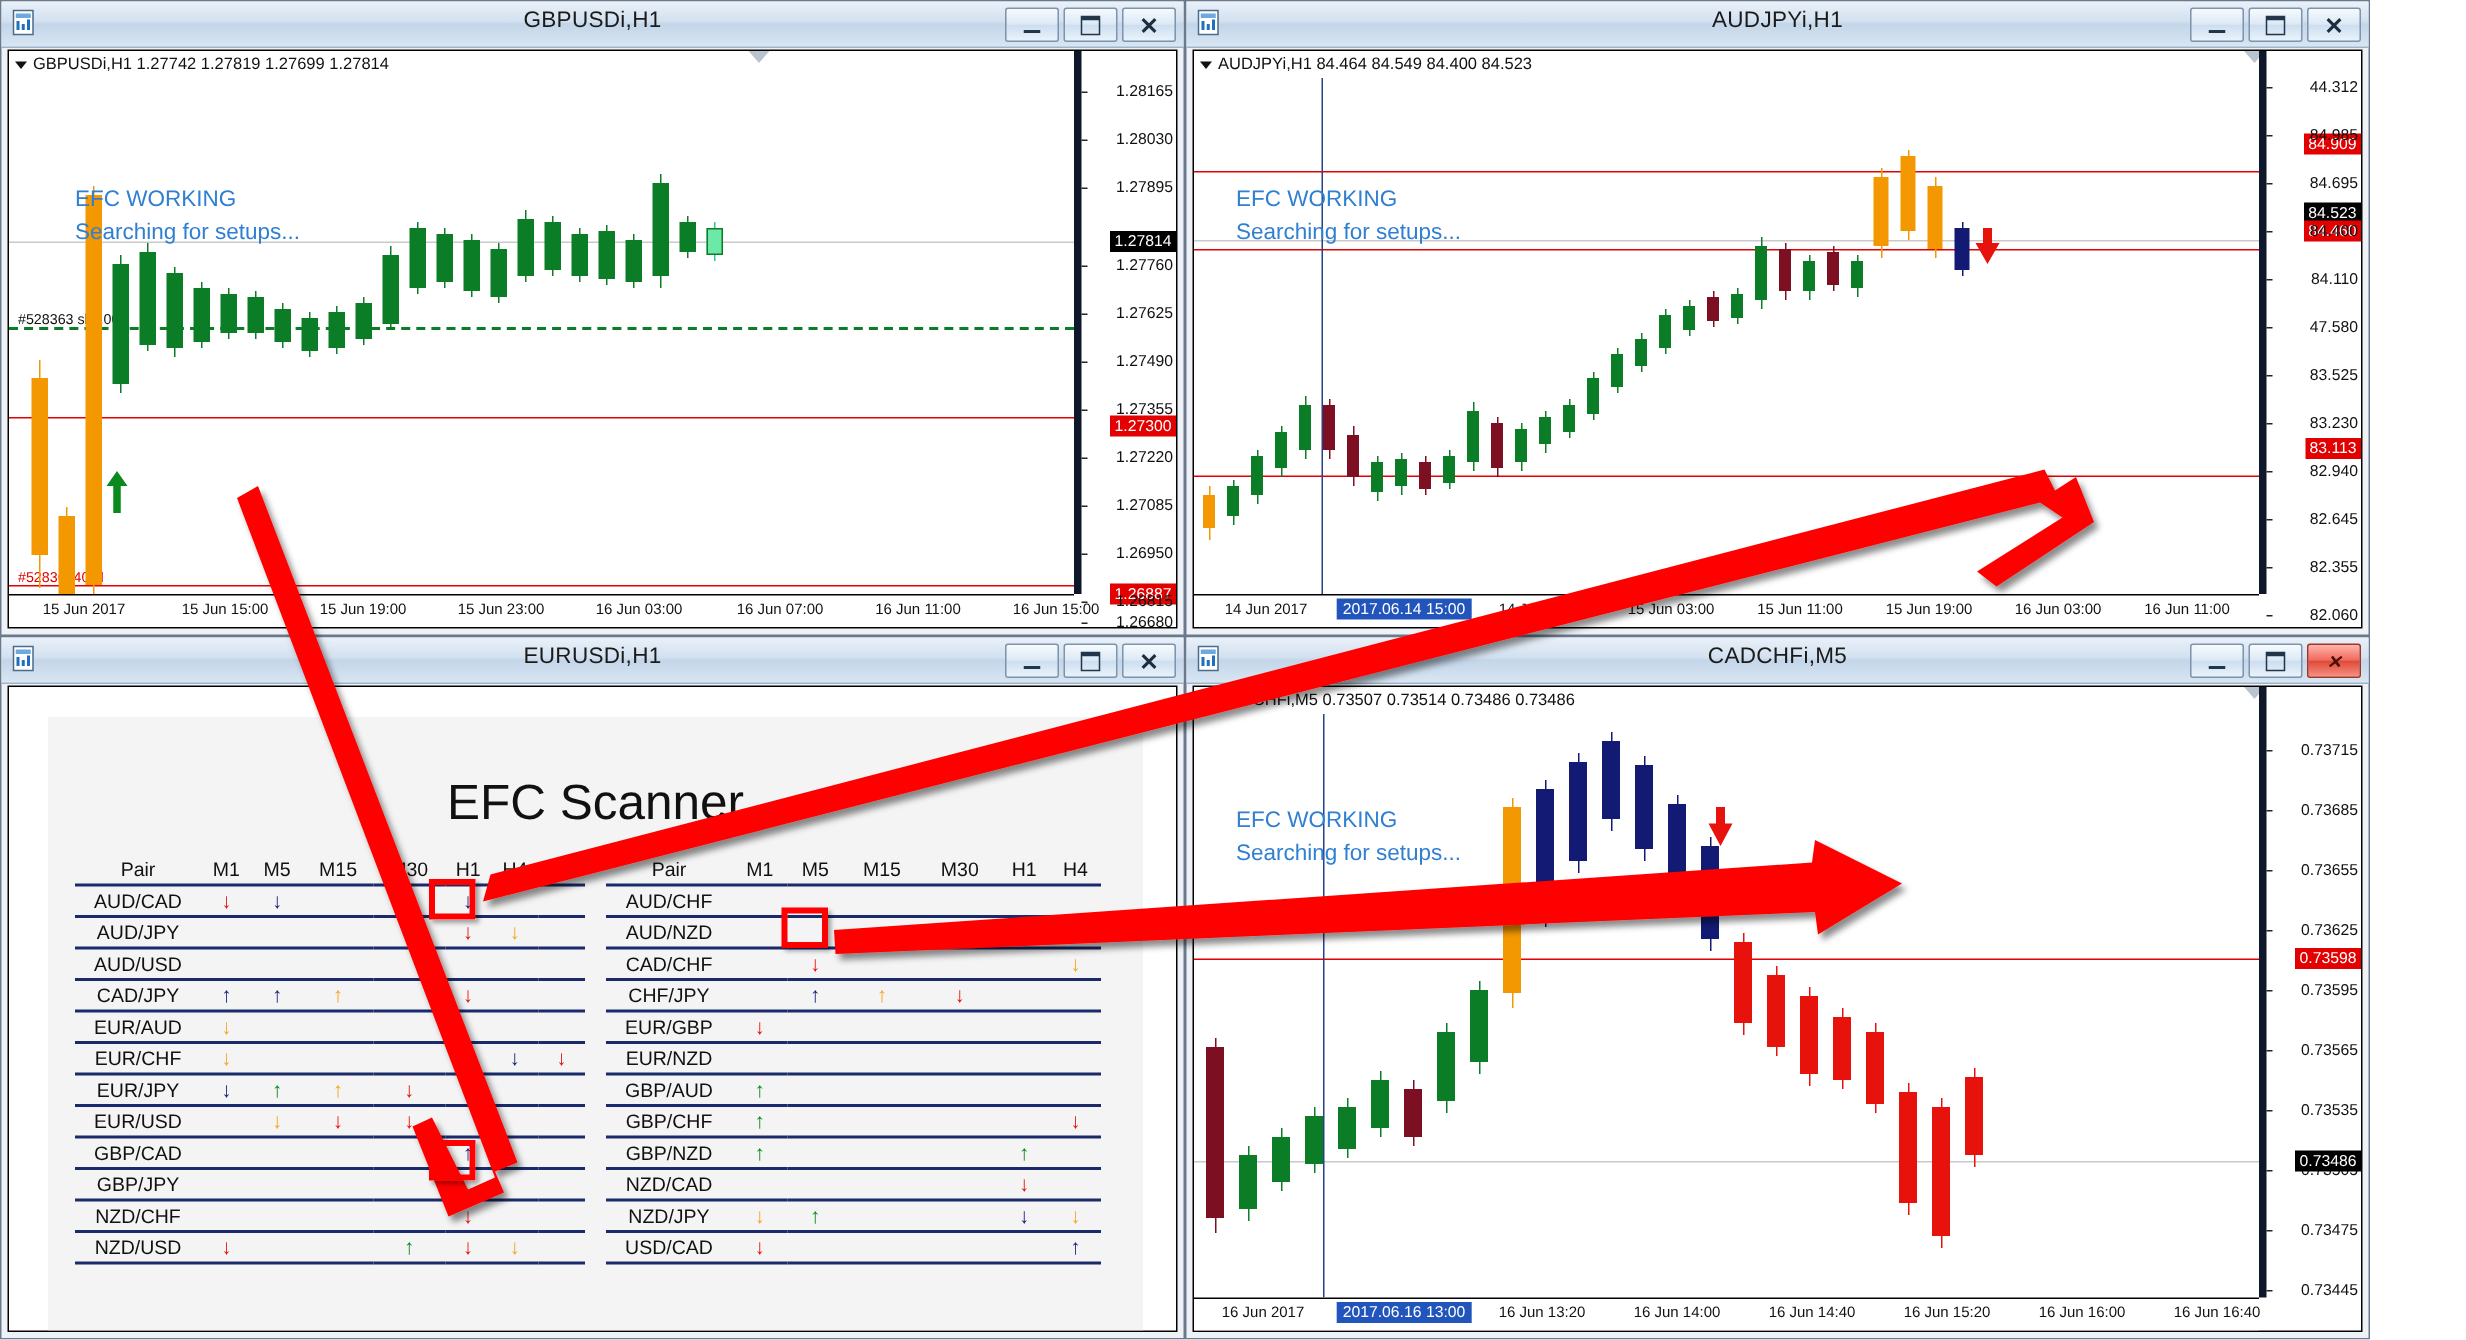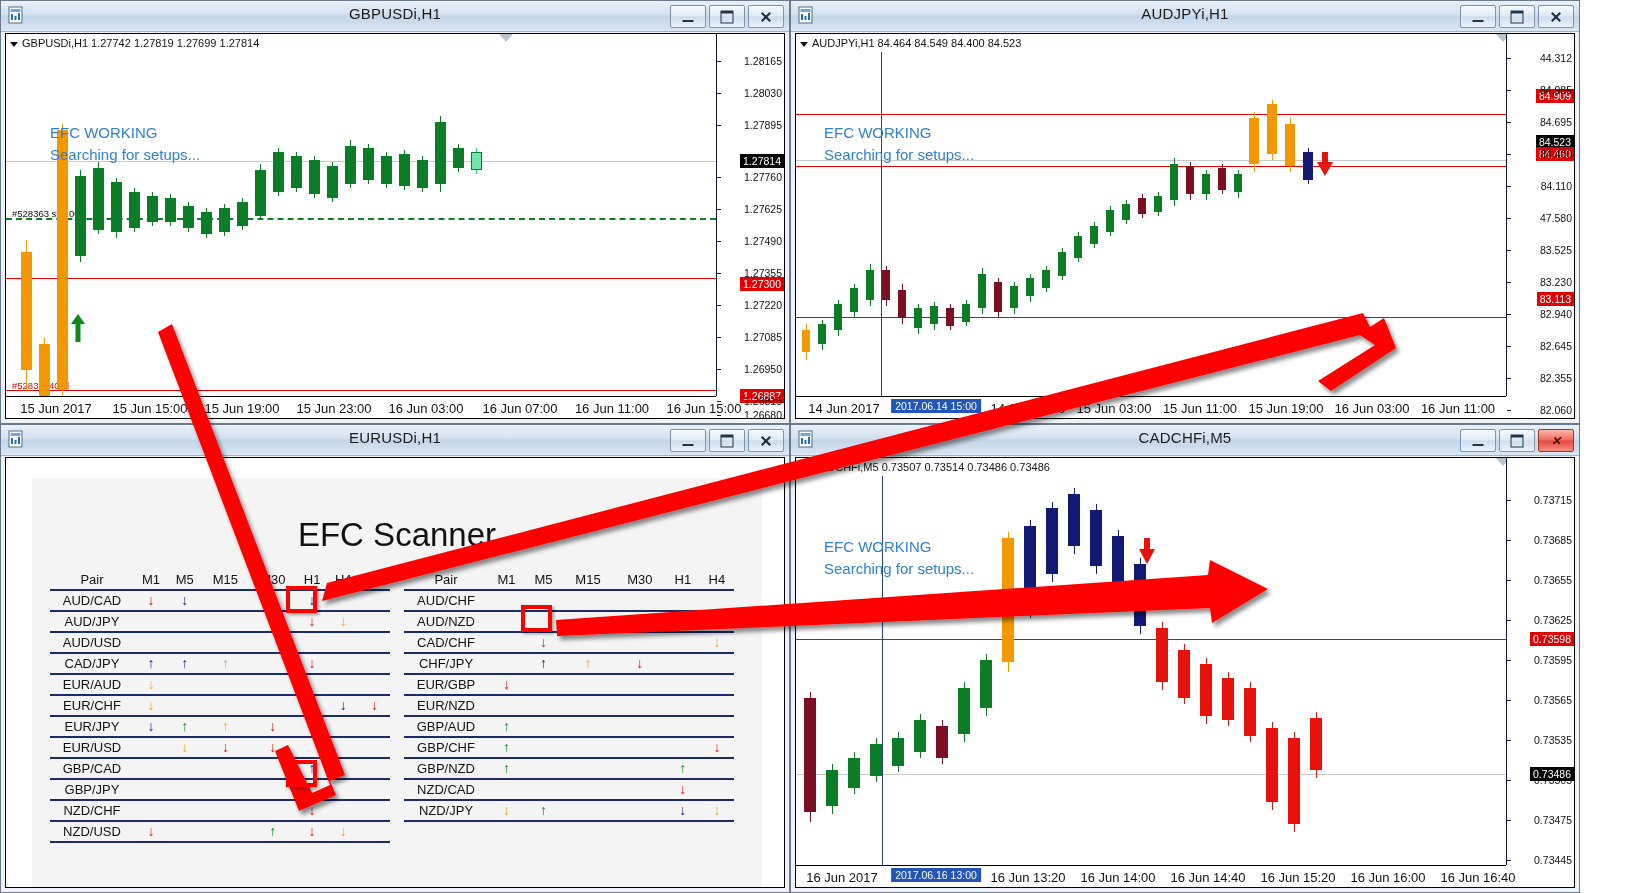--- a/index.html
+++ b/index.html
@@ -37,33 +37,33 @@
   .quote-line{position:absolute;left:4px;top:3px;font-size:11px;color:#111;white-space:nowrap;}
   .quote-line .tri{display:inline-block;width:0;height:0;vertical-align:middle;
       border-left:4px solid transparent;border-right:4px solid transparent;
       border-top:5px solid #111;margin-right:4px;}
   .drop-marker{position:absolute;top:0;width:0;height:0;
       border-left:7px solid transparent;border-right:7px solid transparent;
       border-top:8px solid #b9c4cf;}
 
   
   .pscale{position:absolute;top:0;bottom:0;right:0;background:#fff;
-      border-left:1px solid #0f172a;box-sizing:border-box;text-decoration:underline;}
+      border-left:5px solid #0f172a;box-sizing:border-box;text-decoration:underline;}
   .plab{position:absolute;right:2px;font-size:10.5px;color:#111;white-space:nowrap;
       transform:translateY(-50%);}
   .ptick{position:absolute;left:0;width:4px;height:1px;background:#222;}
   .ptag{position:absolute;right:0;transform:translateY(-50%);font-size:10.5px;
       padding:1px 3px;white-space:nowrap;color:#fff;}
   .ptag.black{background:#000;}
   .ptag.red{background:#e20000;}
 
   
   .tscale{position:absolute;left:0;right:0;bottom:0;height:22px;background:#fff;
       border-top:1px solid #000;box-sizing:border-box;}
-  .tlab{position:absolute;top:4px;font-size:13px;color:#111;white-space:nowrap;
+  .tlab{position:absolute;top:4px;font-size:10px;color:#111;white-space:nowrap;
       transform:translateX(-50%);}
   .ttag{position:absolute;top:2px;transform:translateX(-50%);font-size:10.5px;
       background:#2255bb;color:#fff;padding:1px 4px;white-space:nowrap;}
 
   .hline{position:absolute;left:0;right:0;height:1px;}
   .vline{position:absolute;top:0;width:1px;background:#27408b;}
   .dashline{position:absolute;left:0;right:0;height:0;border-top:1.5px dashed;}
 
   .efc-msg{position:absolute;color:#2f7fd2;font-size:15px;line-height:22px;white-space:nowrap;}
 
@@ -674,20 +674,29 @@
             </tr>
             <tr>
               <td class="pairc">NZD/JPY</td>
               <td><span class="arr a-org">↓</span></td>
               <td><span class="arr a-grn">↑</span></td>
               <td></td>
               <td></td>
               <td><span class="arr a-blue">↓</span></td>
               <td><span class="arr a-org">↓</span></td>
             </tr>
+            <tr>
+              <td class="pairc">USD/CAD</td>
+              <td><span class="arr a-red">↓</span></td>
+              <td></td>
+              <td></td>
+              <td></td>
+              <td></td>
+              <td><span class="arr a-blue">↑</span></td>
+            </tr>
           </tbody>
         </table>
     </div>
   </div>
 </div>
 
 <div class="win" style="left:790px;top:424px;width:790px;height:469px;">
   <div class="titlebar">
     <span class="tb-icon">
       <svg width="18" height="18" viewBox="0 0 18 18">

